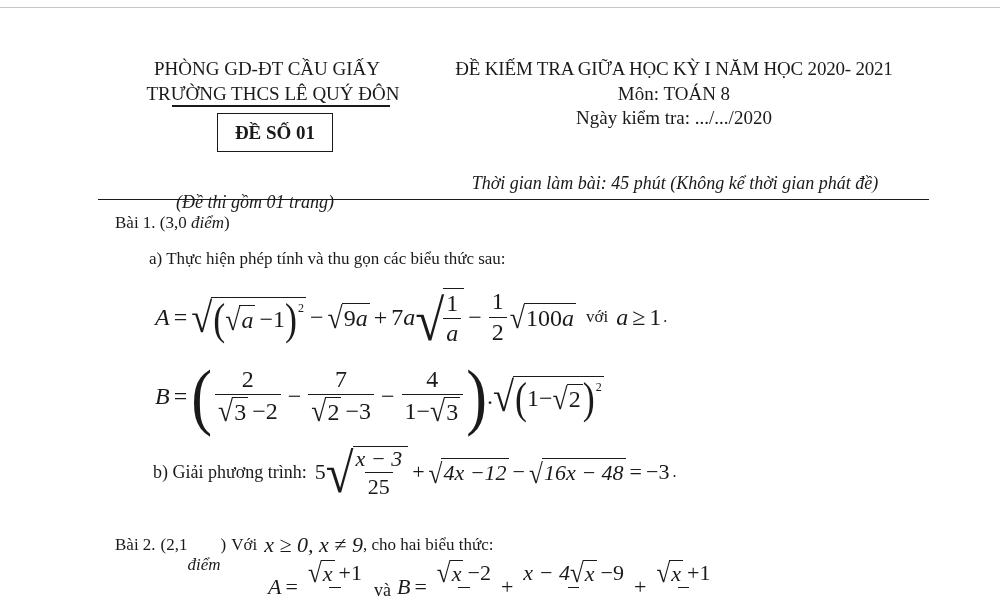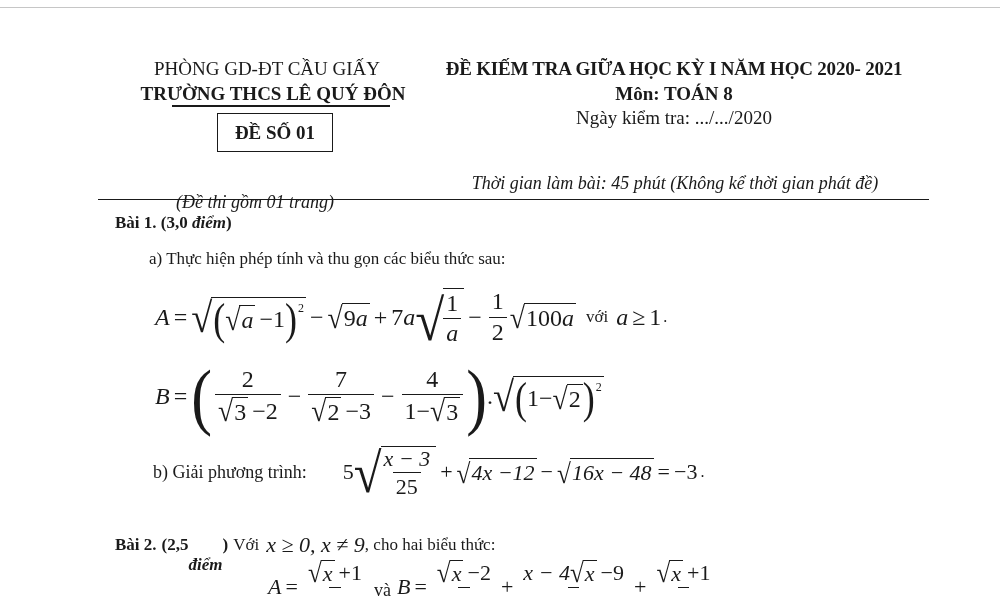--- a/index.html
+++ b/index.html
@@ -4,21 +4,21 @@
   <style>
     html, body { margin: 0; padding: 0; }
     body {
       width: 1000px; height: 604px; overflow: hidden; position: relative;
       background: #ffffff; color: #1a1a1a;
       font-family: "Liberation Serif", "DejaVu Serif", serif;
     }
     .abs { position: absolute; white-space: nowrap; }
     .topline { position: absolute; left: 0; top: 7px; width: 1000px; height: 1px; background: #c6c6c6; }
     .hdr { font-size: 19px; }
-    .bold { font-weight: bold; }
+    .bold { font-weight: normal; }
     .ital { font-style: italic; margin-top: 40px; }
     .center { text-align: center; }
     .underline-bar { position: absolute; height: 1.6px; background: #1a1a1a; }
     .boxed { position: absolute; border: 1.6px solid #1a1a1a; box-sizing: border-box; display: flex; align-items: center; justify-content: center; font-weight: bold; font-size: 19px; }
     .divider { position: absolute; height: 1.4px; background: #1a1a1a; }
     .body-text { font-size: 17px; }
 
     
     .math { font-family: "Liberation Serif", "DejaVu Serif", serif; font-size: 24px; display: flex; align-items: center; }
     .mi { font-style: italic; }
@@ -165,21 +165,21 @@
       <span class="sqrt">
           <span class="rad">√</span>
           <span class="under">2</span>
         </span>
       <span class="paren">)</span>
       <sup class="sq">2</sup>
     </span>
   </span>
 </div>
 
-<div class="abs" style="left:153px; top:441px; height:62px; display:flex; align-items:center;gap:28px;">
+<div class="abs" style="left:153px; top:441px; height:62px; display:flex; align-items:center;">
   <span class="small-text" style="margin-right:8px;">b) Giải phương trình:</span>
   <span class="math" style="font-size:22px;">
     <span>5</span>
     <span class="sqrt">
       <span class="rad" style="font-size:2.3em;">√</span>
       <span class="under" style="padding:0 3px 0 0;">
         <span class="frac" style="margin:0;">
             <span class="num mi">x − 3</span>
             <span class="den">25</span>
           </span>
@@ -196,21 +196,21 @@
         <span class="under mi">16x − 48</span>
       </span>
     <span class="op">=</span>
     <span>−3</span>
     <span style="font-size:16px; margin-left:3px;">.</span>
   </span>
 </div>
 
 <div class="abs" style="left:115px; top:515px; display:flex; align-items:center;">
   <span class="bold body-text">Bài 2.</span>
-  <span class="bold body-text" style="margin-left:5px;">(2,5 </span>
+  <span class="bold body-text" style="margin-left:5px;">(2,1 </span>
     <span class="bold ital body-text">điểm</span>
     <span class="bold body-text">)</span>
   <span class="body-text" style="margin-left:5px;">Với</span>
   <span class="mi" style="font-size:22px; margin-left:7px;">x ≥ 0, x ≠ 9</span>
   <span class="body-text">, cho hai biểu thức:</span>
 </div>
 
 <div class="abs math" style="left:268px; top:560px; align-items:flex-start; font-size:22px;">
   <span class="mi" style="margin-top:14px;">A</span>
   <span class="op" style="margin-top:14px;">=</span>

